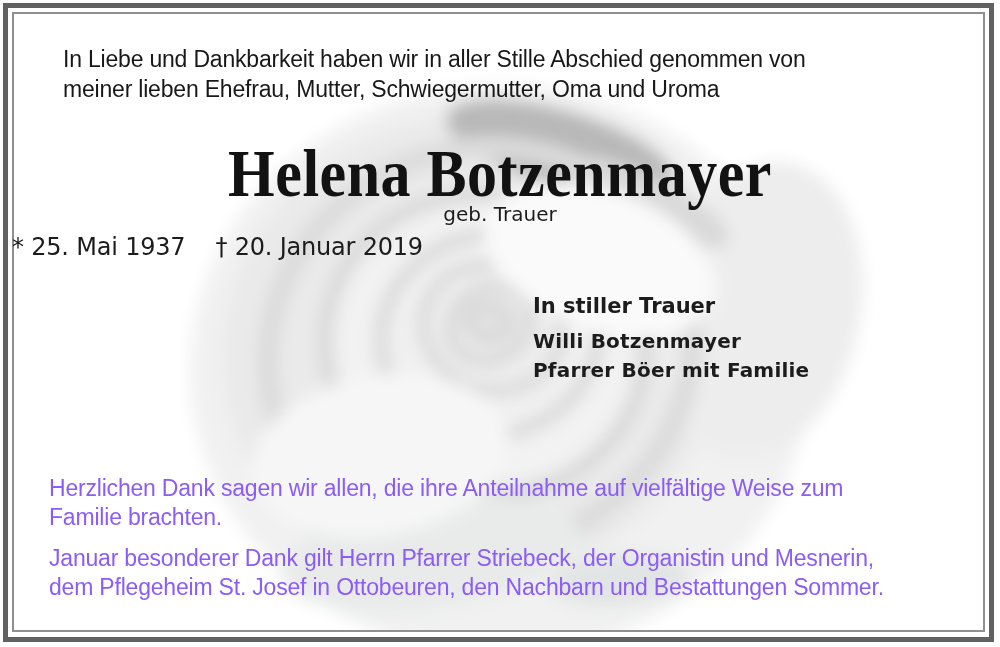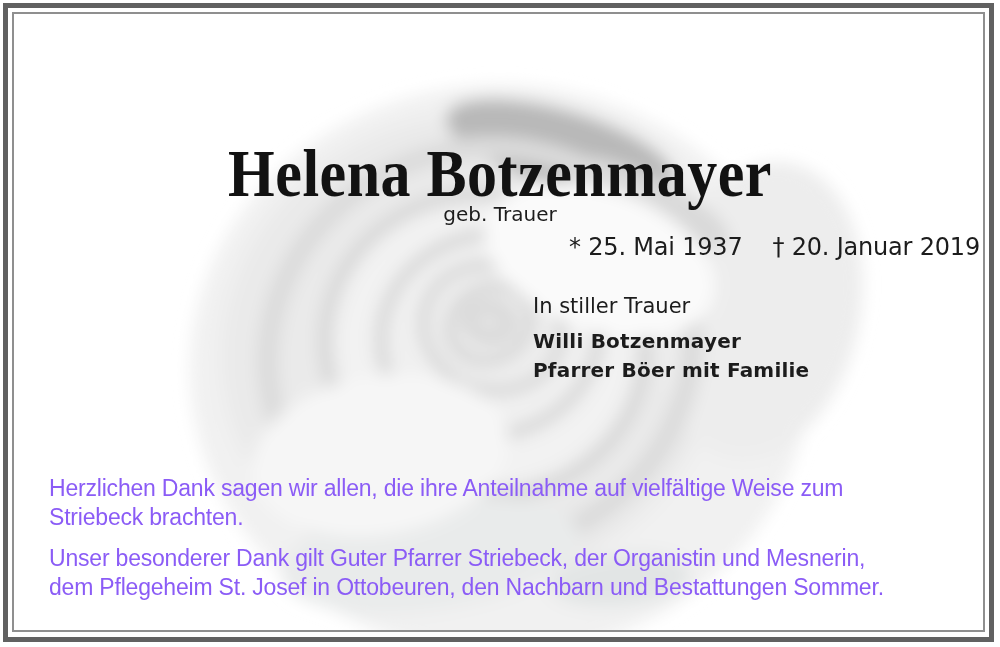--- a/index.html
+++ b/index.html
@@ -53,33 +53,33 @@
   }
 
   .maiden {
     left: 20px; top: 202px; width: 960px;
     text-align: center;
     font-family: "DejaVu Sans", sans-serif;
     font-size: 20px;
   }
 
   .dates {
-    left: 20px; top: 233px; width: 960px;
-    display: flex; justify-content: flex-end; gap: 30px;
+    left: 12px; top: 233px; width: 960px;
+    display: flex; justify-content: flex-start; gap: 30px;
     font-family: "DejaVu Sans", sans-serif;
     font-size: 24px;
     letter-spacing: -0.2px;
   }
 
   .mourning {
     left: 533px; top: 292px;
     font-family: "DejaVu Sans", sans-serif;
     font-size: 20px; line-height: 29px;
   }
-  .mourning .heading { font-size: 21px; font-weight: normal; margin-bottom: 6px; }
+  .mourning .heading { font-size: 21px; font-weight: bold; margin-bottom: 6px; }
   .mourning .name { font-weight: bold; letter-spacing: 0.2px; }
 
   .place {
     left: 63px; top: 427px;
     font-family: "DejaVu Sans", sans-serif;
     font-size: 24px; letter-spacing: -0.3px;
   }
 
   .para {
     left: 49px; width: 880px;
@@ -119,41 +119,45 @@
         <ellipse cx="380" cy="455" rx="130" ry="80" fill="#f6f6f6" transform="rotate(-10 380 455)"></ellipse>
       </g>
     </svg>
   </div>
 
   <div class="frame-outer"></div>
   <div class="frame-inner"></div>
 
   <div class="content">
 
+    <div class="intro">
+      <span>In Liebe und Dankbarkeit haben wir in aller Stille Abschied genommen von</span><br>
+      <span>meiner lieben Ehefrau, Mutter, Schwiegermutter, Oma und Uroma</span>
+    </div>
 
     <div class="title">Helena Botzenmayer</div>
 
     <div class="maiden">geb. Trauer</div>
 
     <div class="dates">
       <span>* 25. Mai 1937</span>
       <span>† 20. Januar 2019</span>
     </div>
 
     <div class="mourning">
       <div class="heading">In stiller Trauer</div>
       <div class="name">Willi Botzenmayer</div>
       <div class="name">Pfarrer Böer mit Familie</div>
     </div>
 
 
     <div class="para thanks">
       <span>Herzlichen Dank sagen wir allen, die ihre Anteilnahme auf vielfältige Weise zum</span><br>
-      <span>Striebeck brachten.</span>
+      <span>Familie brachten.</span>
     </div>
 
     <div class="para special">
-      <span>Unser besonderer Dank gilt Guter Pfarrer Striebeck, der Organistin und Mesnerin,</span><br>
+      <span>Januar besonderer Dank gilt Herrn Pfarrer Striebeck, der Organistin und Mesnerin,</span><br>
       <span>dem Pflegeheim St. Josef in Ottobeuren, den Nachbarn und Bestattungen Sommer.</span>
     </div>
 
   </div>
 </div>
 
 </body></html>

